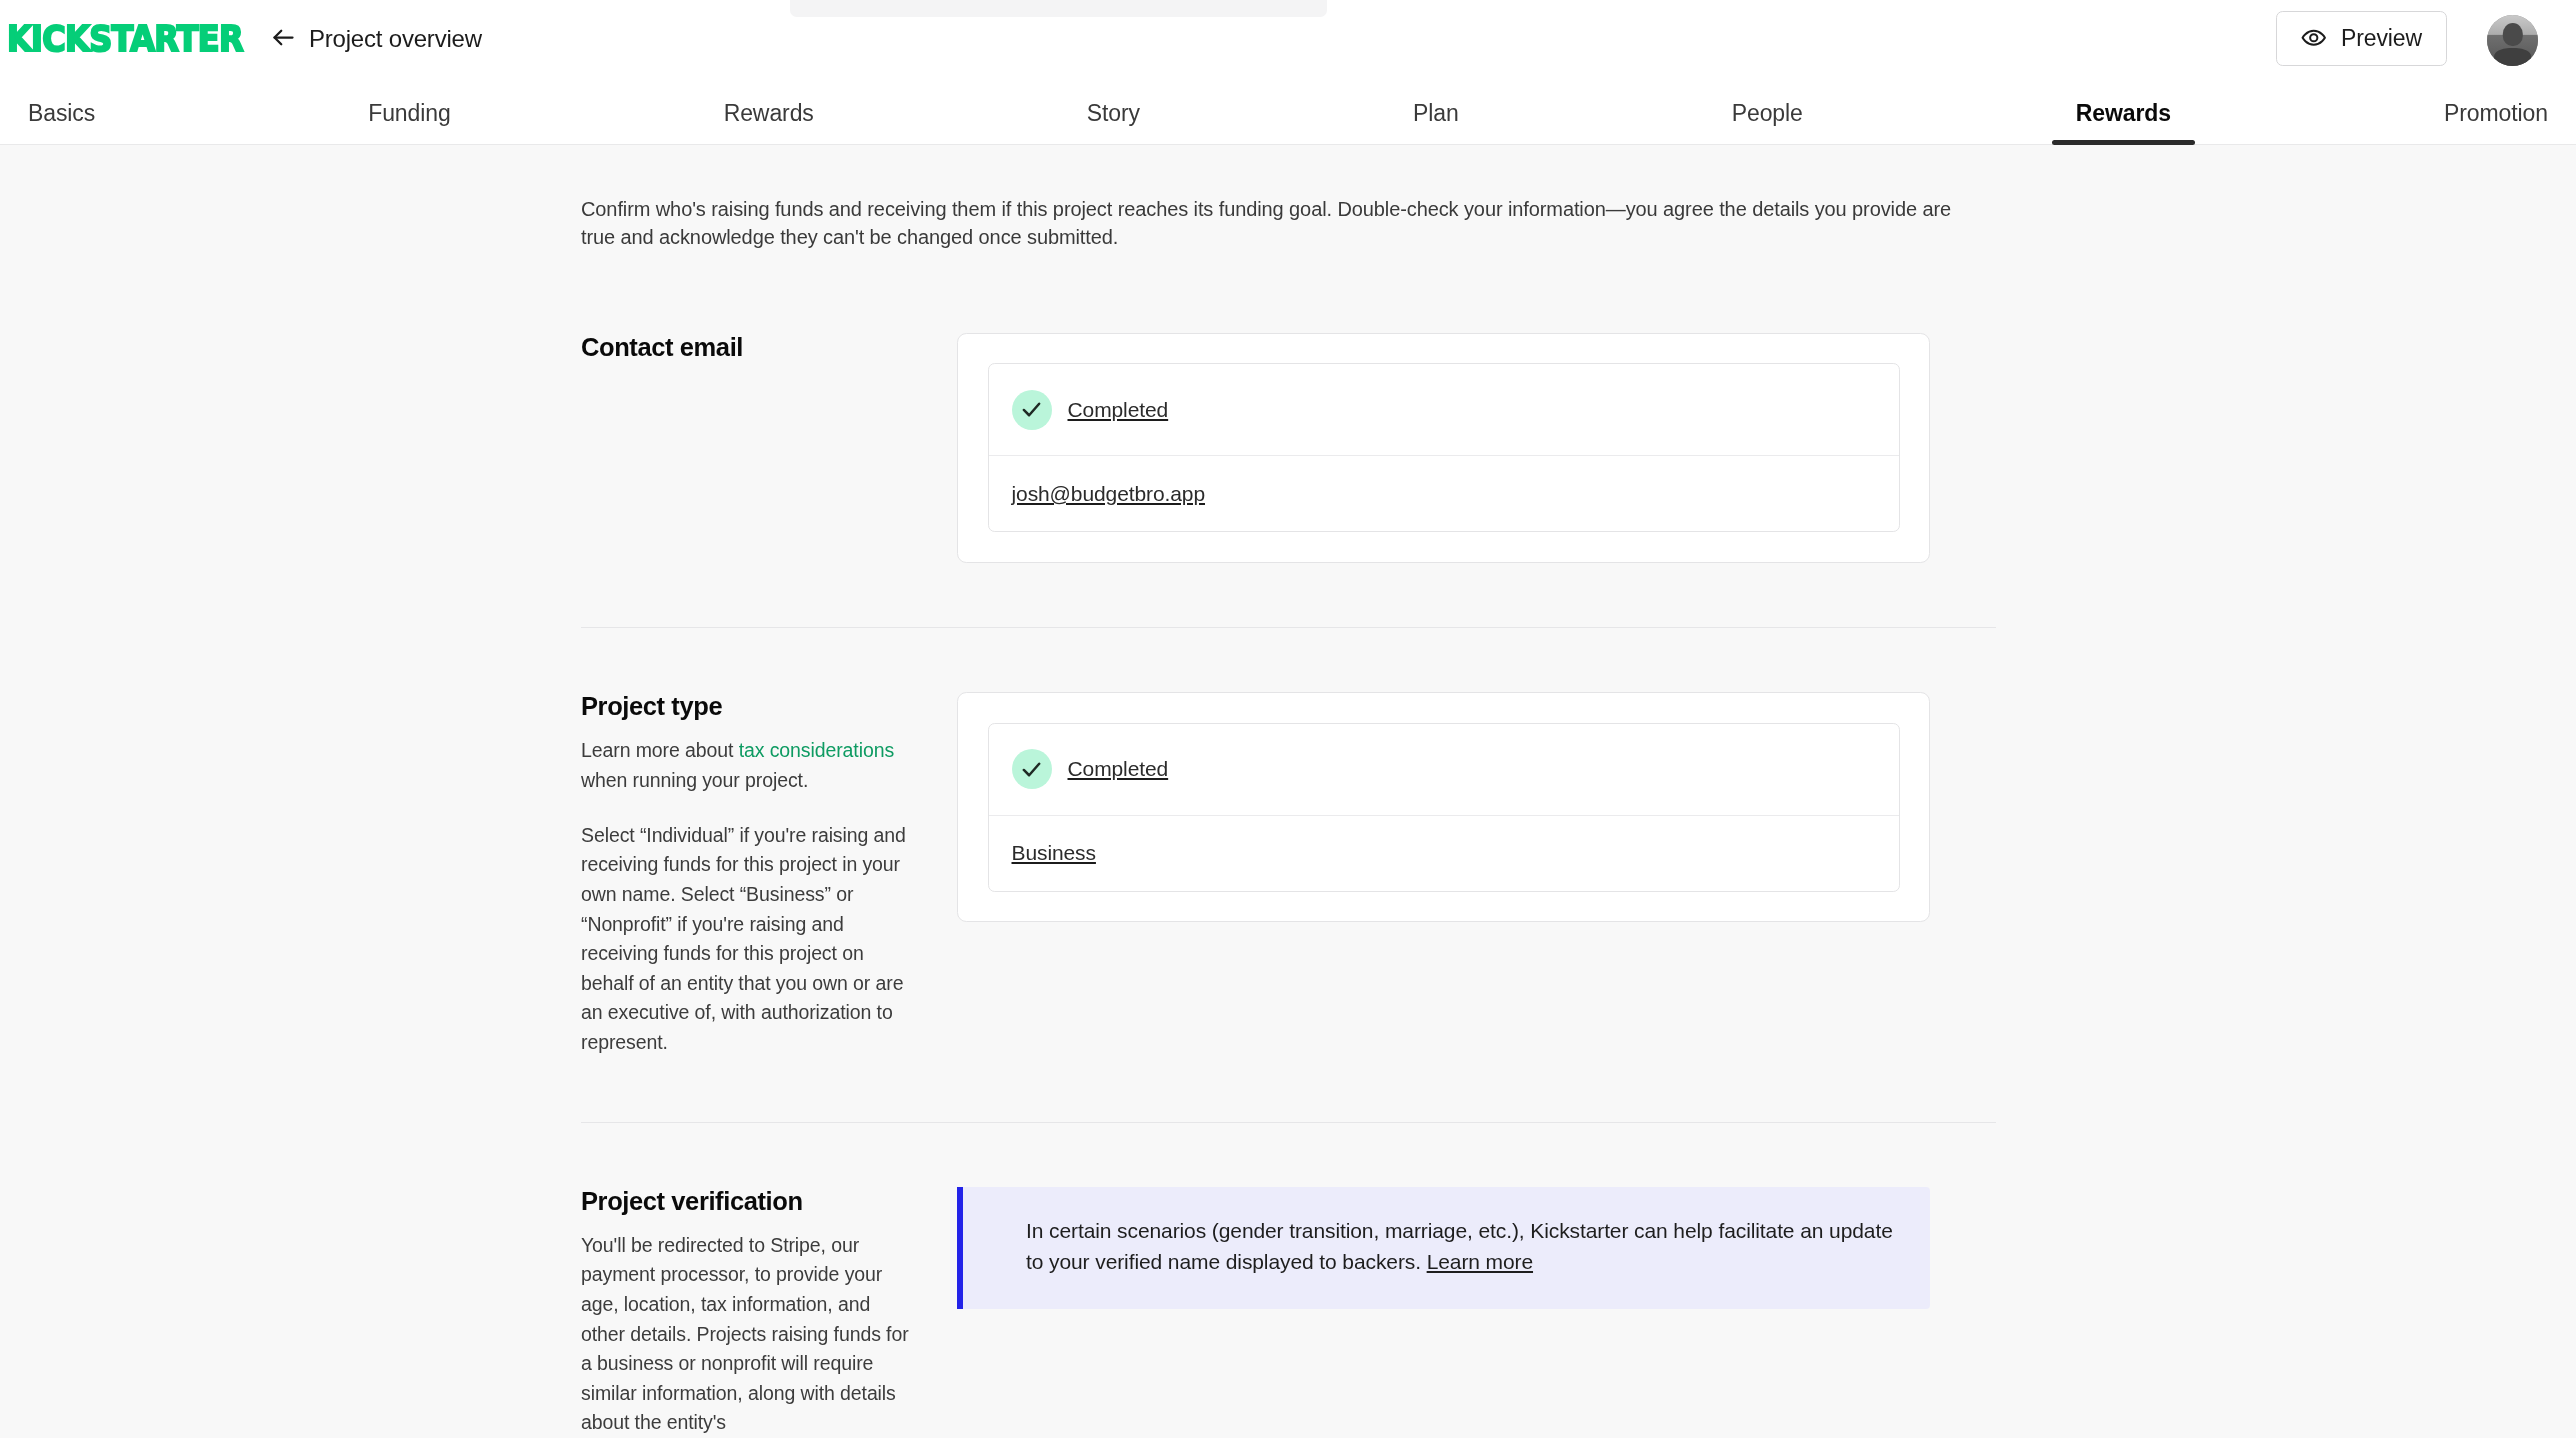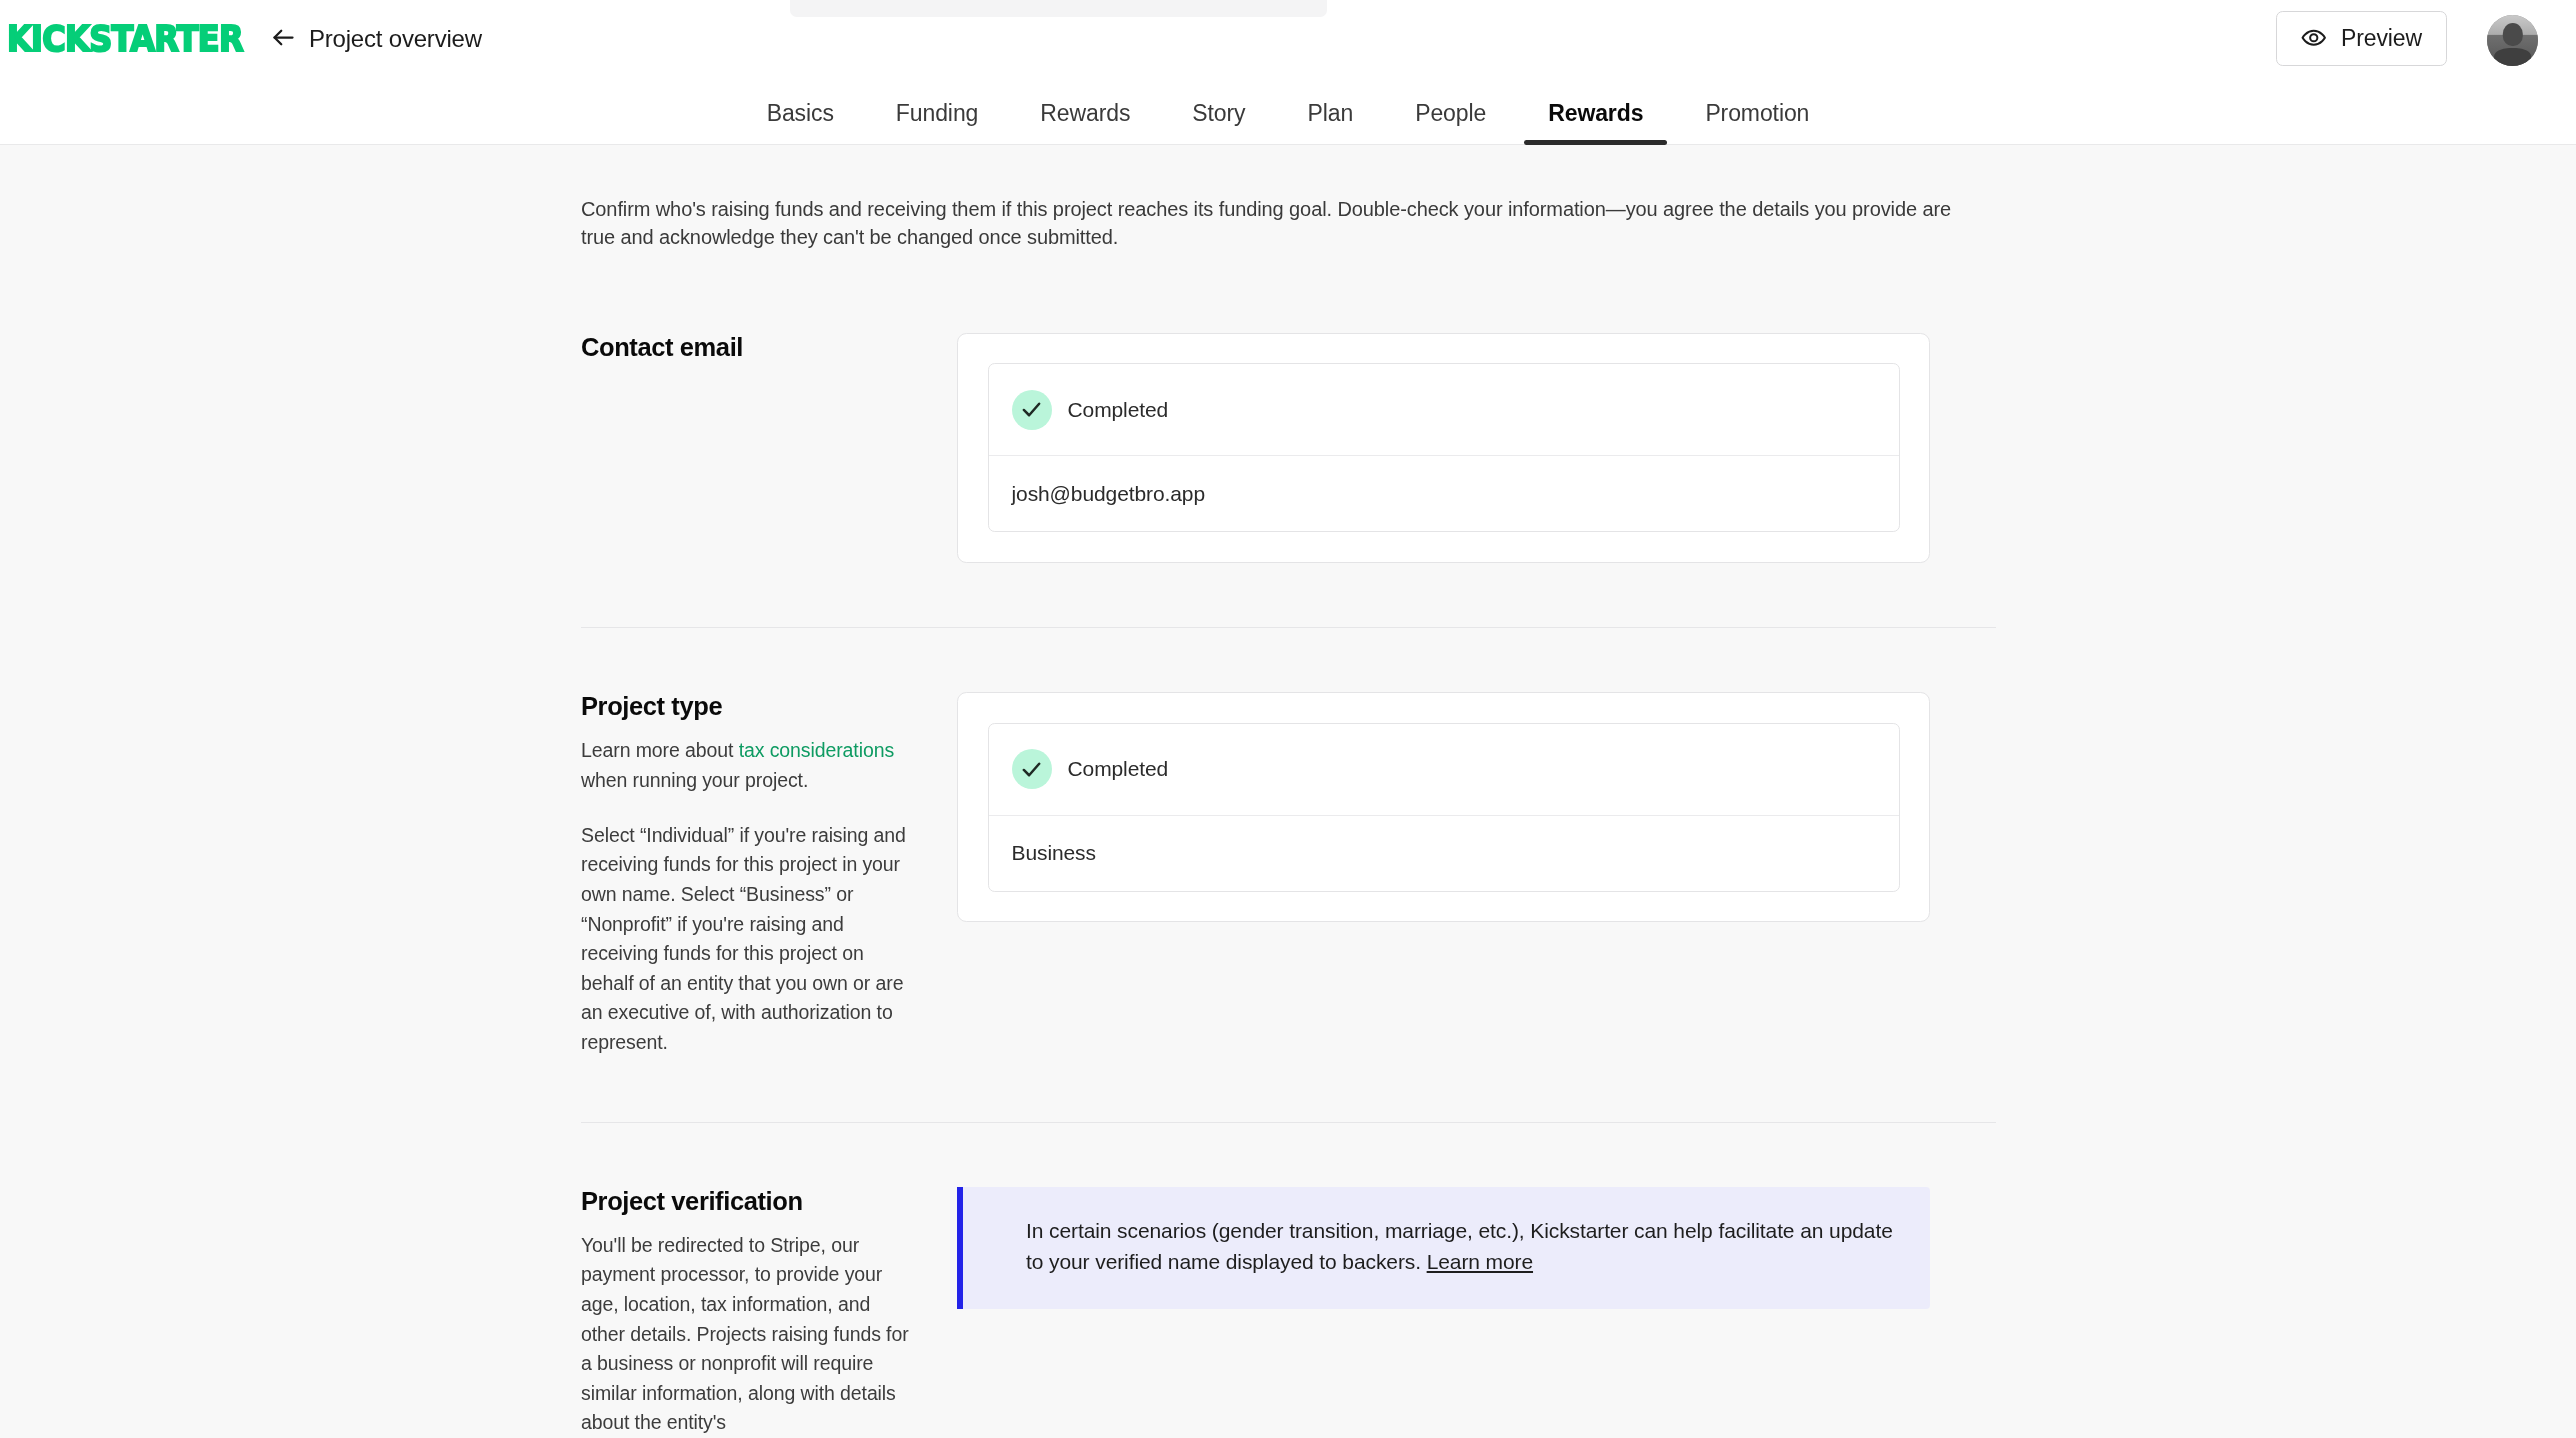--- a/index.html
+++ b/index.html
@@ -120,21 +120,21 @@
     border-radius: 40% 40% 0 0;
     background: #3f3f3f;
   }
 
   
   .tabnav {
     height: 67px;
     background: #ffffff;
     display: flex;
     align-items: flex-end;
-    justify-content: center;
+    justify-content: space-between;
     gap: 6px;
     border-bottom: 1.3px solid #e9e9ea;
     position: relative;
   }
   .tab {
     position: relative;
     padding: 0 28px 17.4px;
     font-size: 23px;
     color: #3a3a3a;
     letter-spacing: -0.1px;
@@ -232,20 +232,21 @@
   }
   .inner-card {
     border: 1.3px solid #e4e4e6;
     border-radius: 6.7px;
     background: #ffffff;
     overflow: hidden;
   }
   .card-row {
     padding: 25.5px 23px;
     display: flex;
+    text-decoration: underline;
   }
   .card-row + .card-row {
     border-top: 1.3px solid #ebebed;
   }
 
   .status-pill {
     display: flex;
     align-items: center;
     gap: 16px;
   }

